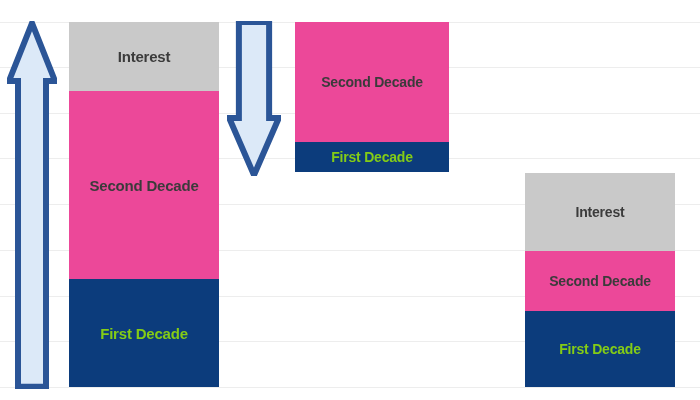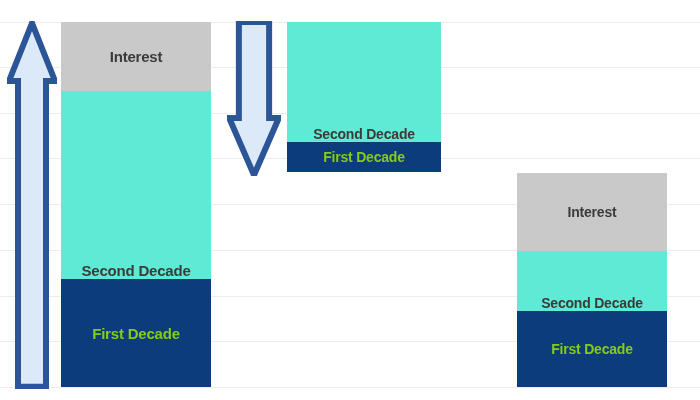--- a/index.html
+++ b/index.html
@@ -13,32 +13,32 @@
 
   
   .gridline{
     position:absolute;left:0;width:700px;height:1px;
     background:#ededed;
   }
 
   
   .bar{position:absolute;}
   .seg{
-    position:absolute;left:4px;width:100%;
+    position:absolute;left:12px;width:100%;
     display:flex;align-items:center;justify-content:center;
     box-sizing:border-box;
     white-space:nowrap;
   }
   .seg-label{
     font-weight:bold;
     letter-spacing:-0.2px;
   }
   .seg-first  { background:#0c3c7c; }
   .seg-first  .seg-label{ color:#84cc16; font-size:15px; }
-  .seg-second { background:#5eead4;align-items:flex-end; }
+  .seg-second { background:#ec4899; }
   .seg-second .seg-label{ color:#3b3b3b; font-size:15px; }
   .seg-interest{ background:#c9c9c9; }
   .seg-interest .seg-label{ color:#3b3b3b; font-size:15px; }
 
   
   .bar.compact .seg-label{ font-size:14px; }
 
   
   .arrow{position:absolute;}
   .arrow svg{display:block;}

